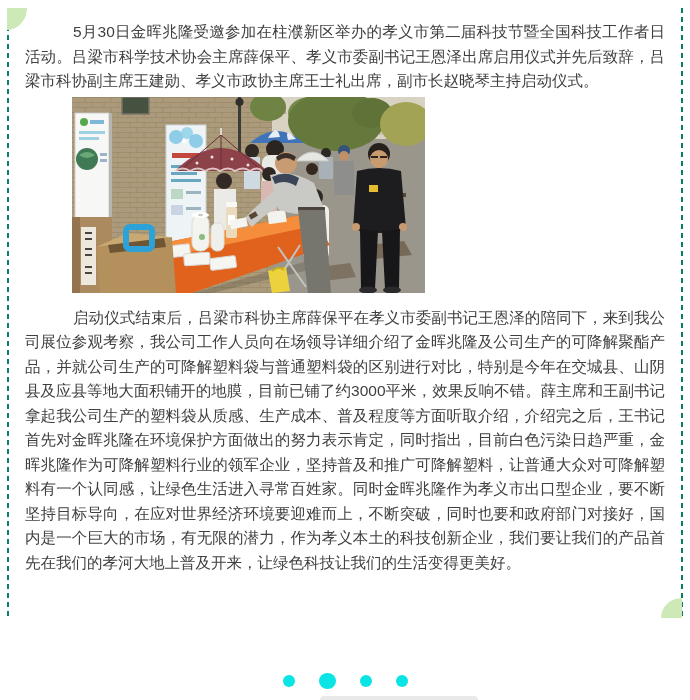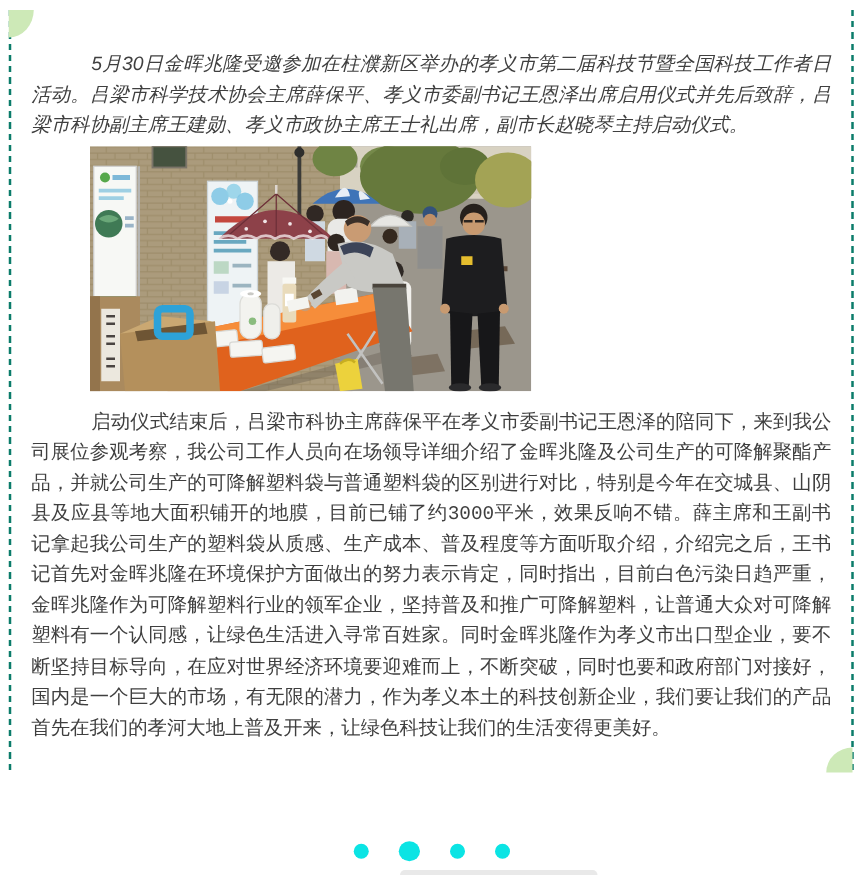--- a/index.html
+++ b/index.html
@@ -21,22 +21,22 @@
   }
   .deco-br{
     position:absolute;left:661px;top:598px;width:21px;height:20px;
     background:var(--deco);border-radius:100% 0 0 0;
   }
   
   .para{
     margin:0 25px;color:#3f3f3f;font-size:15.5px;line-height:24.5px;
     text-align:justify;text-indent:48px;letter-spacing:0;
   }
-  .para-1{padding-top:40px;font-style:italic;}
-  .para-2{margin-top:13px;font-family:Liberation Mono, monospace;}
+  .para-1{padding-top:20px;}
+  .para-2{margin-top:13px;}
   
   .photo{
     margin:3px 0 0 72px;width:353px;height:196px;display:block;padding:0;border:0;
   }
   .photo svg{display:block;width:353px;height:196px;}
   
   .dots{
     position:absolute;left:0;top:672px;width:690px;height:18px;
     display:flex;align-items:center;justify-content:center;gap:24px;
   }

